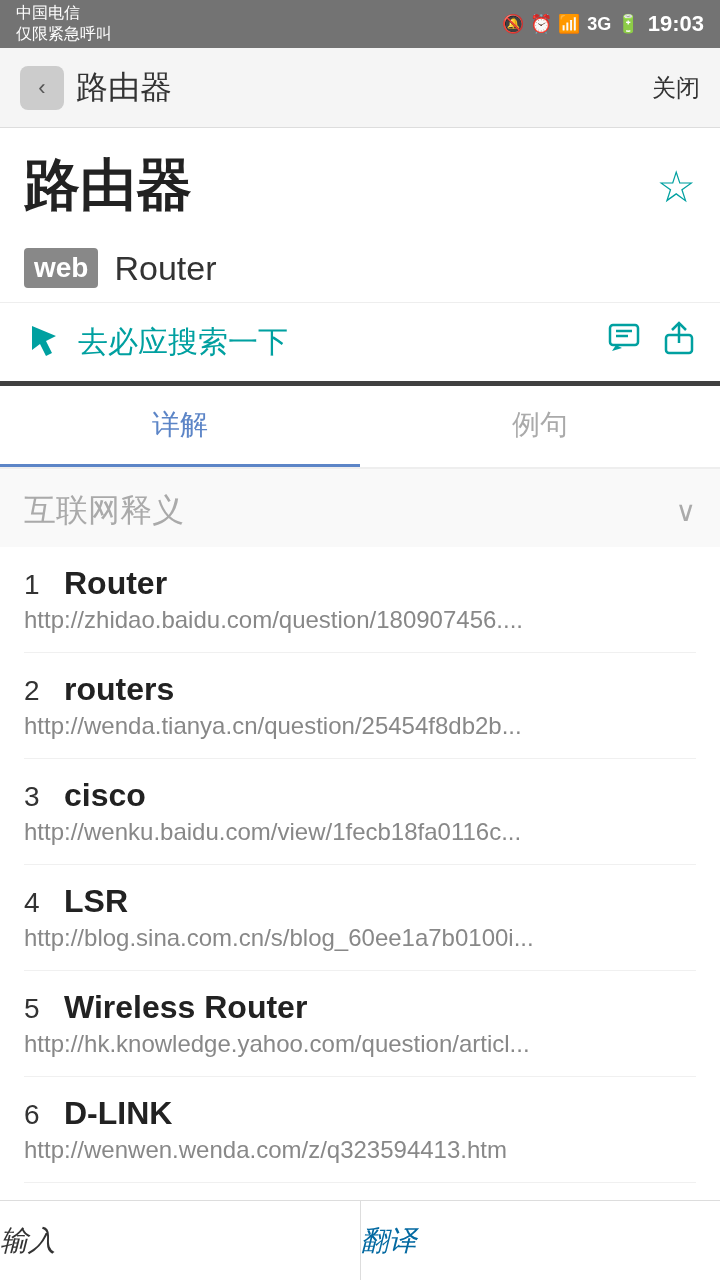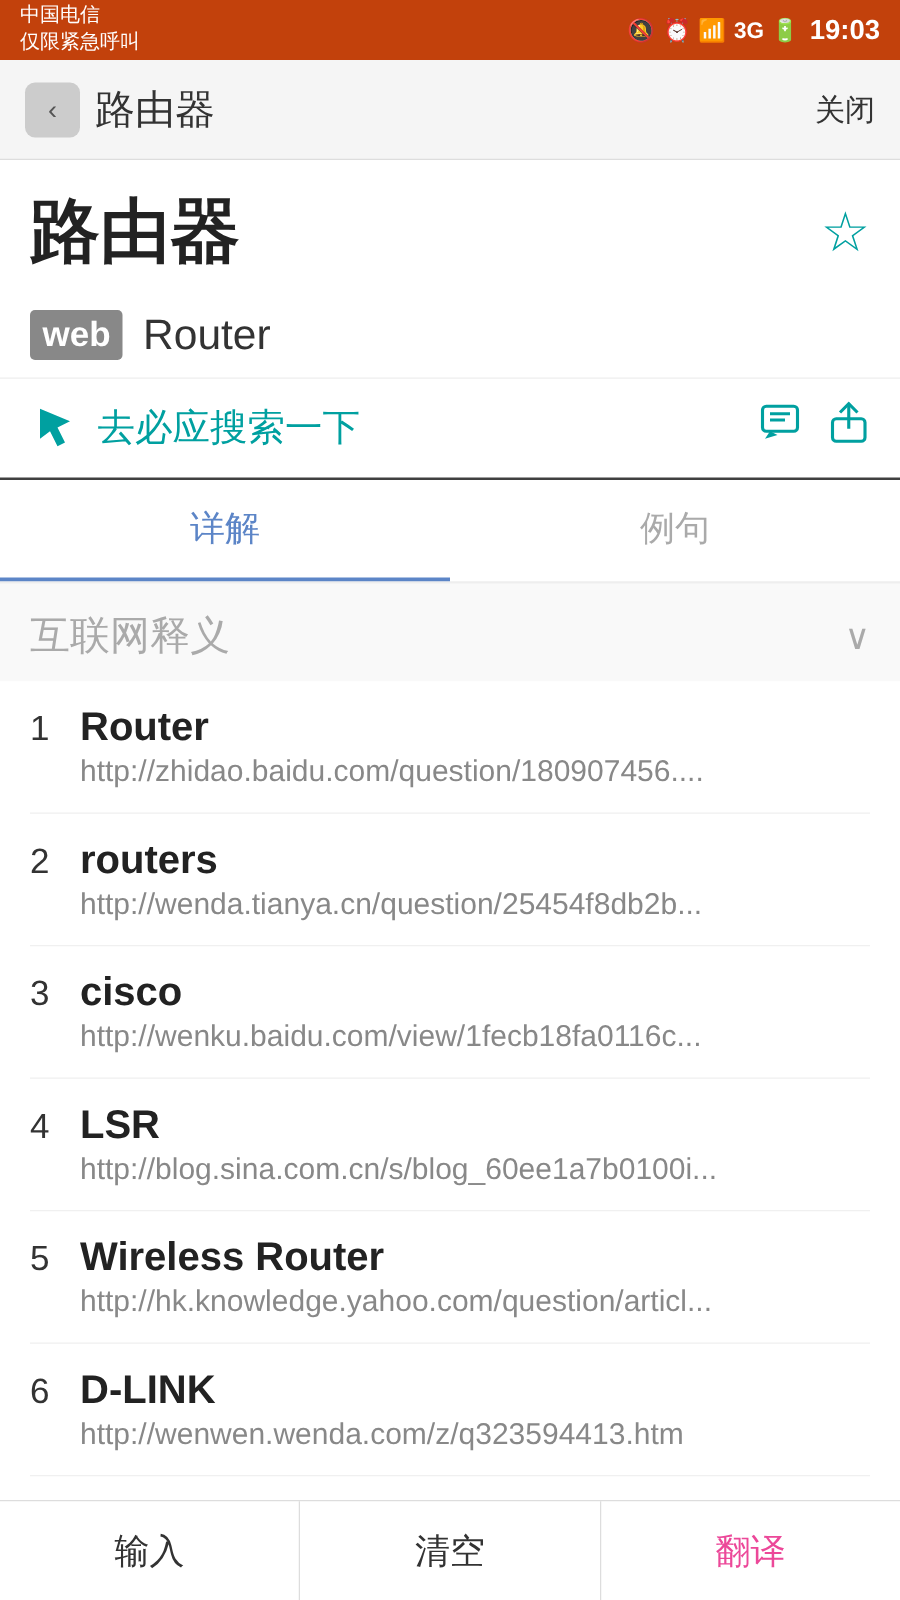--- a/index.html
+++ b/index.html
@@ -7,21 +7,21 @@
     body {
       width: 720px;
       min-height: 1280px;
       font-family: 'Arial', sans-serif;
       background: #fff;
       overflow-x: hidden;
     }
 
     
     .status-bar {
-      background: #c2410c;
+      background: #737373;
       color: #fff;
       display: flex;
       justify-content: space-between;
       align-items: center;
       padding: 6px 16px;
       height: 48px;
       font-size: 20px;
     }
     .status-left {
       display: flex;
@@ -118,21 +118,21 @@
       font-size: 34px;
       color: #333;
     }
 
     
     .bing-bar {
       display: flex;
       align-items: center;
       justify-content: space-between;
       padding: 18px 24px;
-      border-bottom: 2px solid #404040;
+      border-bottom: 5px solid #404040;
     }
     .bing-left {
       display: flex;
       align-items: center;
       gap: 14px;
       cursor: pointer;
     }
     .bing-logo {
       width: 40px;
       height: 40px;
@@ -206,48 +206,48 @@
     }
     .def-word {
       font-size: 32px;
       font-weight: bold;
       color: #222;
     }
     .def-url {
       font-size: 24px;
       color: #888;
       margin-top: 4px;
-      margin-left: 40px;
       word-break: break-all;
     }
 
     
     .bottom-toolbar {
       position: fixed;
       bottom: 0;
       left: 0;
       width: 720px;
       display: flex;
       border-top: 1px solid #ddd;
       background: #fff;
       height: 80px;
     }
     .toolbar-btn {
       flex: 1;
       display: flex;
       align-items: center;
-      justify-content: center;
+      justify-content: flex-start;
       font-size: 28px;
       color: #333;
       cursor: pointer;
       border-right: 1px solid #ddd;
+      font-style: italic;
     }
     .toolbar-btn:last-child {
       border-right: none;
-      color: #ec4899;
+      color: #0369a1;
     }
 
     
     .bottom-space {
       height: 90px;
     }
   </style>
 </head>
 <body>
 
@@ -388,18 +388,15 @@
 
 </div>
 
 <div class="bottom-space"></div>
 
 <div class="bottom-toolbar">
   <div class="toolbar-btn">
     <span>输入</span>
   </div>
   <div class="toolbar-btn">
-    <span>清空</span>
-  </div>
-  <div class="toolbar-btn">
     <span>翻译</span>
   </div>
 </div>
 
 </body></html>

